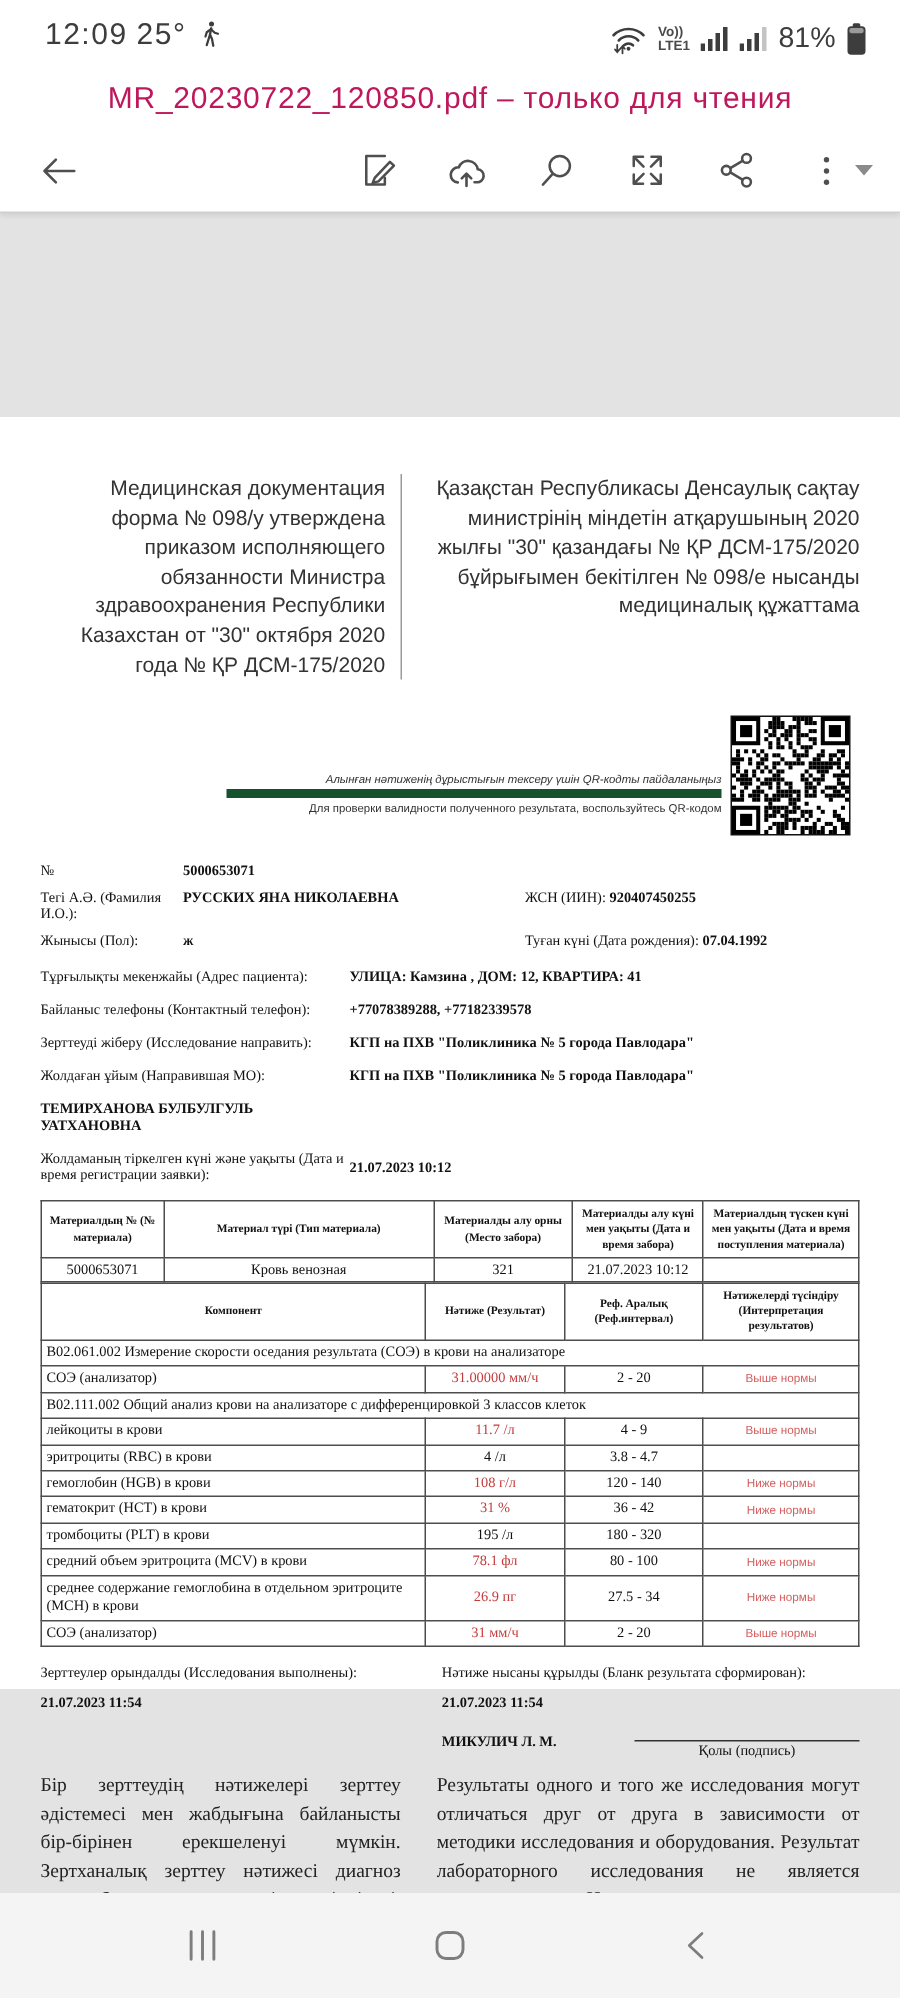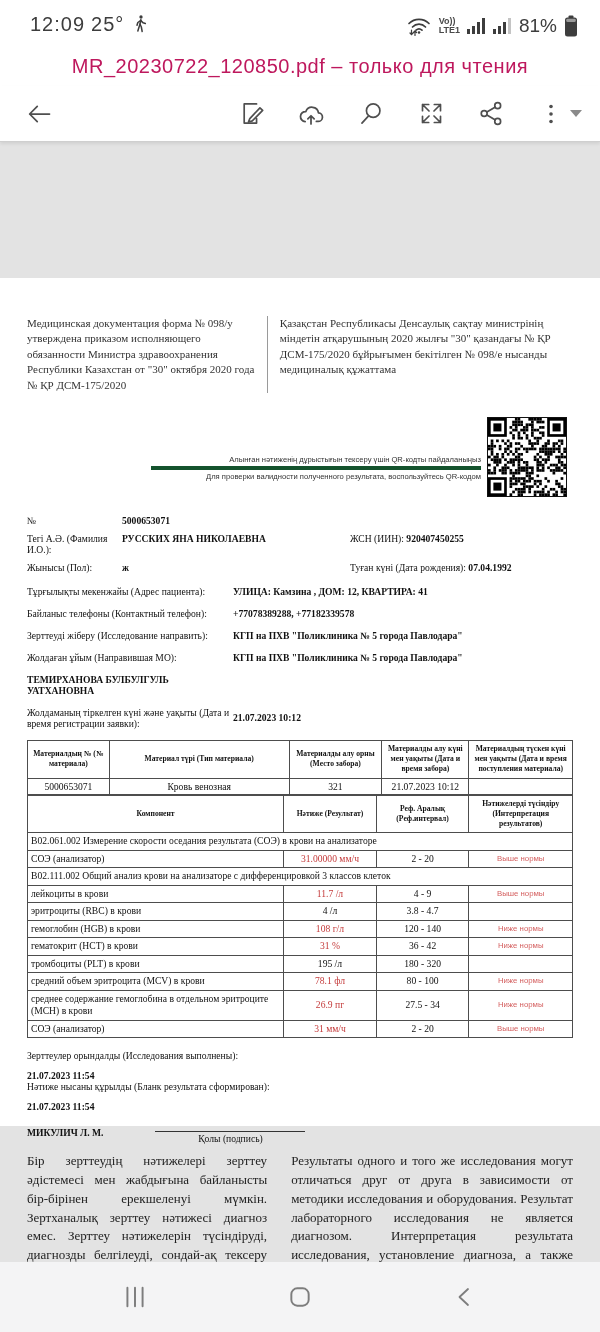--- a/index.html
+++ b/index.html
@@ -22,30 +22,30 @@
   .tb-btn { width:30px; height:30px; display:flex; align-items:center; justify-content:center; cursor:pointer; }
   .tb-btn svg { stroke:#4f4f4f; fill:none; stroke-width:1.5; stroke-linecap:round; stroke-linejoin:round; }
   .menu-wrap { display:flex; align-items:center; gap:4px; }
   .caret { width:0; height:0; border-left:6px solid transparent; border-right:6px solid transparent; border-top:7px solid #8a8a8a; }
 
   
   .viewer { height:1120px; background:#e3e3e3; overflow:hidden; }
   .page { width:600px; height:848px; margin-top:136px; background:#fff; padding:38px 27px 0 27px; font-family:"Liberation Serif",serif; color:#111; }
 
   
-  .form-header { display:flex; align-items:stretch; font-family:Liberation Serif, serif; font-size:11px; line-height:1.4; color:#333; }
+  .form-header { display:flex; align-items:stretch; font-family:Liberation Sans, sans-serif; font-size:14px; line-height:1.4; color:#333;text-align:right; }
   .fh-left { width:44%; padding-right:10px; }
   .fh-div { width:1px; background:#9a9a9a; }
   .fh-right { width:56%; padding-left:12px; }
 
   
   .qr-zone { position:relative; height:112px; margin-top:6px; }
   .qr-box { position:absolute; right:6px; top:18px; width:80px; height:80px; border:1px solid #111; background:#fff; }
   .qr-captions { position:absolute; right:92px; top:56px; width:330px; text-align:right; font-family:"Liberation Sans",sans-serif; font-size:7.6px; color:#333; }
-  .qr-captions .cap1 { padding-bottom:2px; border-bottom:4px solid #14532d; }
+  .qr-captions .cap1 { padding-bottom:2px; border-bottom:6px solid #14532d;font-style:italic; }
   .qr-captions .cap2 { padding-top:2px; }
 
   
   .pblockA { display:grid; grid-template-columns:95px 228px 1fr; row-gap:7px; font-size:9.6px; margin-top:4px; }
   .pblockA .val { font-weight:bold; }
   .inline-lbl { font-weight:normal; }
 
   
   .pblockB { margin-top:13px; }
   .pb-row { display:grid; grid-template-columns:206px 1fr; margin-bottom:11px; font-size:9.6px; align-items:center; }
@@ -59,21 +59,21 @@
   .materials { margin-top:10px; }
   .results td { font-size:9.6px; padding:2px 3px; line-height:1.3; }
   .results td.section { text-align:left; }
   .results td.comp { text-align:left;margin-left:39px; }
   .results td.res, .results td.ref { text-align:center; }
   .results td.interp { text-align:center; font-family:"Liberation Sans",sans-serif; font-size:7.8px; }
   .red { color:#c43b3b; }
   .interp-red { color:#d45f5f; }
 
   
-  .exec-row { display:flex; margin-top:12px; font-size:9.6px;flex-direction:column; }
+  .exec-row { display:flex; margin-top:12px; font-size:9.6px; }
   .exec-left { width:49%; }
   .exec-right { width:51%; }
   .exec-date { font-weight:bold; margin-top:9px; }
   .doctor-row { display:flex; align-items:center; margin-top:9px; }
   .doctor-name { font-weight:bold; font-size:9.6px; }
   .sig-block { margin-left:auto; width:150px; text-align:center; }
   .sig-line { border-top:1px solid #333; margin-top:10px; }
   .sig-label { font-size:9.6px; margin-top:1px; }
 
   .disclaimers { display:flex; gap:24px; margin-top:8px; font-size:13px; line-height:1.45; text-align:justify; color:#222; }

